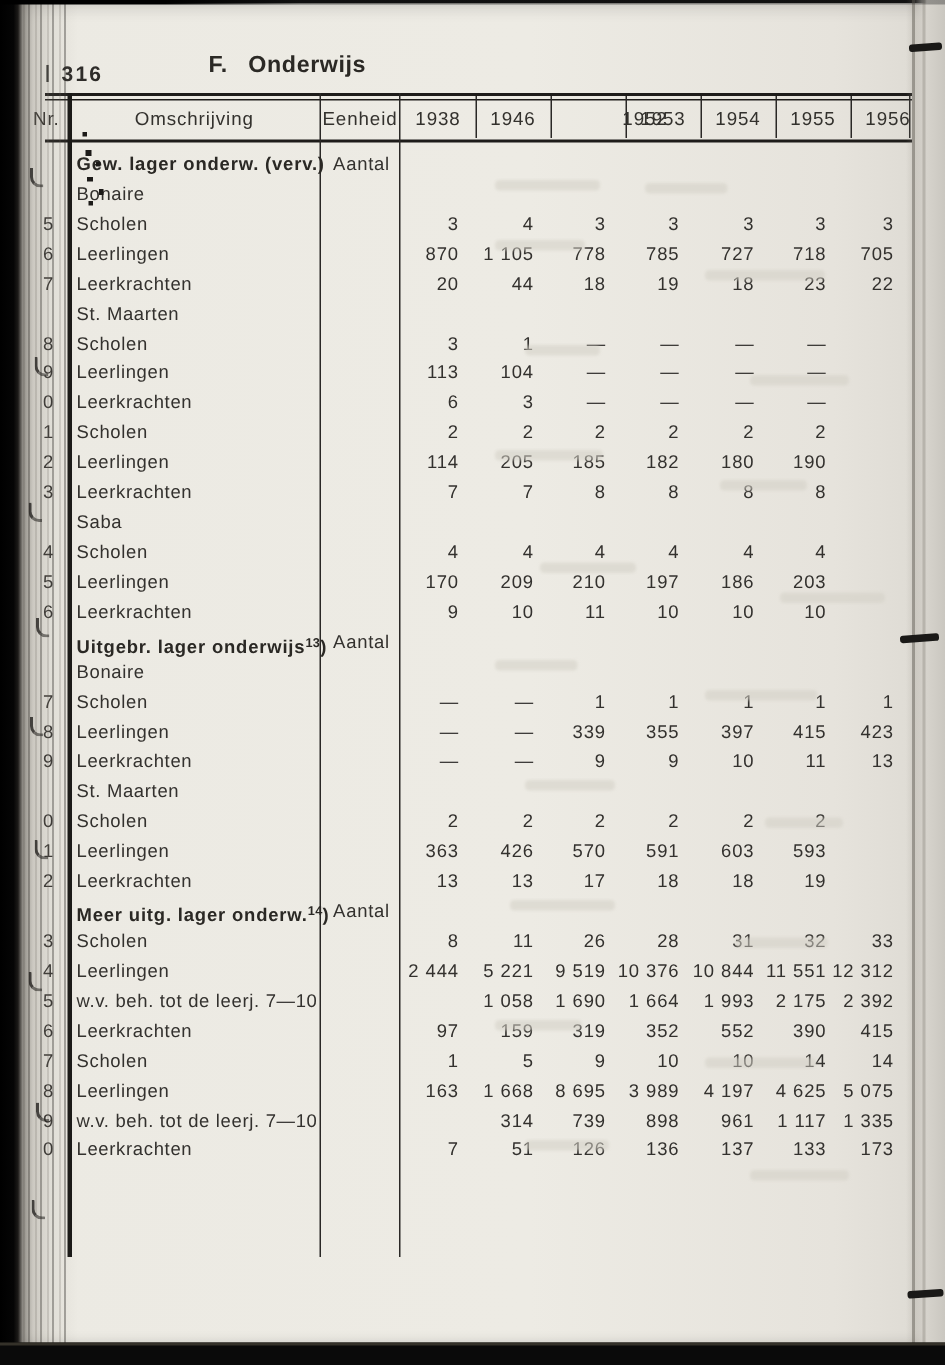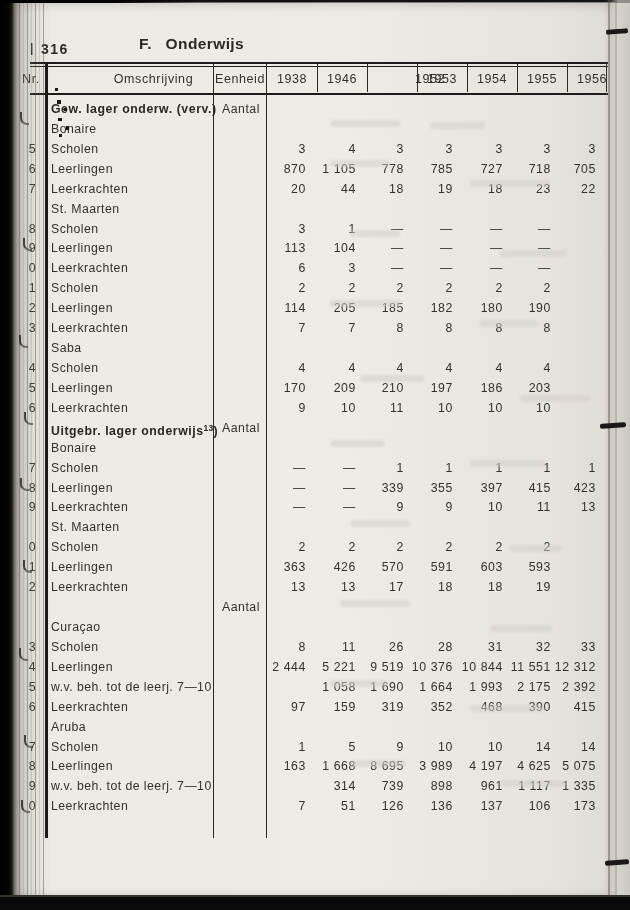--- a/index.html
+++ b/index.html
@@ -69,21 +69,21 @@
     <div class="vline" style="left:266px;top:62px;height:776px;"></div>
     <div class="vline" style="left:317px;top:64px;height:28px;"></div>
     <div class="vline" style="left:367px;top:64px;height:28px;"></div>
     <div class="vline" style="left:417px;top:64px;height:28px;"></div>
     <div class="vline" style="left:467px;top:64px;height:28px;"></div>
     <div class="vline" style="left:517px;top:64px;height:28px;"></div>
     <div class="vline" style="left:567px;top:64px;height:28px;"></div>
     <div class="vline" style="left:606px;top:64px;height:28px;"></div>
 
     <div class="thead" style="left:22px;width:22px;text-align:left;">Nr.</div>
-    <div class="thead" style="left:46px;width:167px;margin-left:24px;">Omschrijving</div>
+    <div class="thead" style="left:46px;width:167px;">Omschrijving</div>
     <div class="thead" style="left:214px;width:52px;">Eenheid</div>
     <div id="year-headers">
         <div class="thead" style="left: 267px; width: 50px;">1938</div>
         <div class="thead" style="left: 317px; width: 50px;">1946</div>
         <div class="thead" style="left: 367px; width: 50px; padding-left: 38px;">1952</div>
         <div class="thead" style="left: 417px; width: 50px;">1953</div>
         <div class="thead" style="left: 467px; width: 50px;">1954</div>
         <div class="thead" style="left: 517px; width: 50px;">1955</div>
         <div class="thead" style="left: 567px; width: 50px;">1956</div>
       </div>
@@ -292,24 +292,22 @@
           <span class="num">2</span>
           <span class="label">Leerkrachten</span>
           <span class="val v0">13</span>
           <span class="val v1">13</span>
           <span class="val v2">17</span>
           <span class="val v3">18</span>
           <span class="val v4">18</span>
           <span class="val v5">19</span>
         </div>
         <div class="row section">
+          <span class="label">Meer uitg. lager onderw.<sup>14</sup>)</span>
           <span class="unit">Aantal</span>
-        </div>
-        <div class="row group">
-          <span class="label">Curaçao</span>
         </div>
         <div class="row data">
           <span class="num">3</span>
           <span class="label">Scholen</span>
           <span class="val v0">8</span>
           <span class="val v1">11</span>
           <span class="val v2">26</span>
           <span class="val v3">28</span>
           <span class="val v4">31</span>
           <span class="val v5">32</span>
@@ -336,26 +334,23 @@
           <span class="val v5">2 175</span>
           <span class="val v6">2 392</span>
         </div>
         <div class="row data">
           <span class="num">6</span>
           <span class="label">Leerkrachten</span>
           <span class="val v0">97</span>
           <span class="val v1">159</span>
           <span class="val v2">319</span>
           <span class="val v3">352</span>
-          <span class="val v4">468</span>
+          <span class="val v4">552</span>
           <span class="val v5">390</span>
           <span class="val v6">415</span>
-        </div>
-        <div class="row group">
-          <span class="label">Aruba</span>
         </div>
         <div class="row data">
           <span class="num">7</span>
           <span class="label">Scholen</span>
           <span class="val v0">1</span>
           <span class="val v1">5</span>
           <span class="val v2">9</span>
           <span class="val v3">10</span>
           <span class="val v4">10</span>
           <span class="val v5">14</span>
@@ -383,21 +378,21 @@
           <span class="val v6">1 335</span>
         </div>
         <div class="row data">
           <span class="num">0</span>
           <span class="label">Leerkrachten</span>
           <span class="val v0">7</span>
           <span class="val v1">51</span>
           <span class="val v2">126</span>
           <span class="val v3">136</span>
           <span class="val v4">137</span>
-          <span class="val v5">106</span>
+          <span class="val v5">133</span>
           <span class="val v6">173</span>
         </div>
       </div>
   </div>
 
   <div class="streaks"></div>
   <div class="gutter"></div>
   <div class="stray" style="left:30px;top:41px;">|</div>
   <div id="noise">
       <div class="hook" style="left: 20px; top: 112px;"></div>

